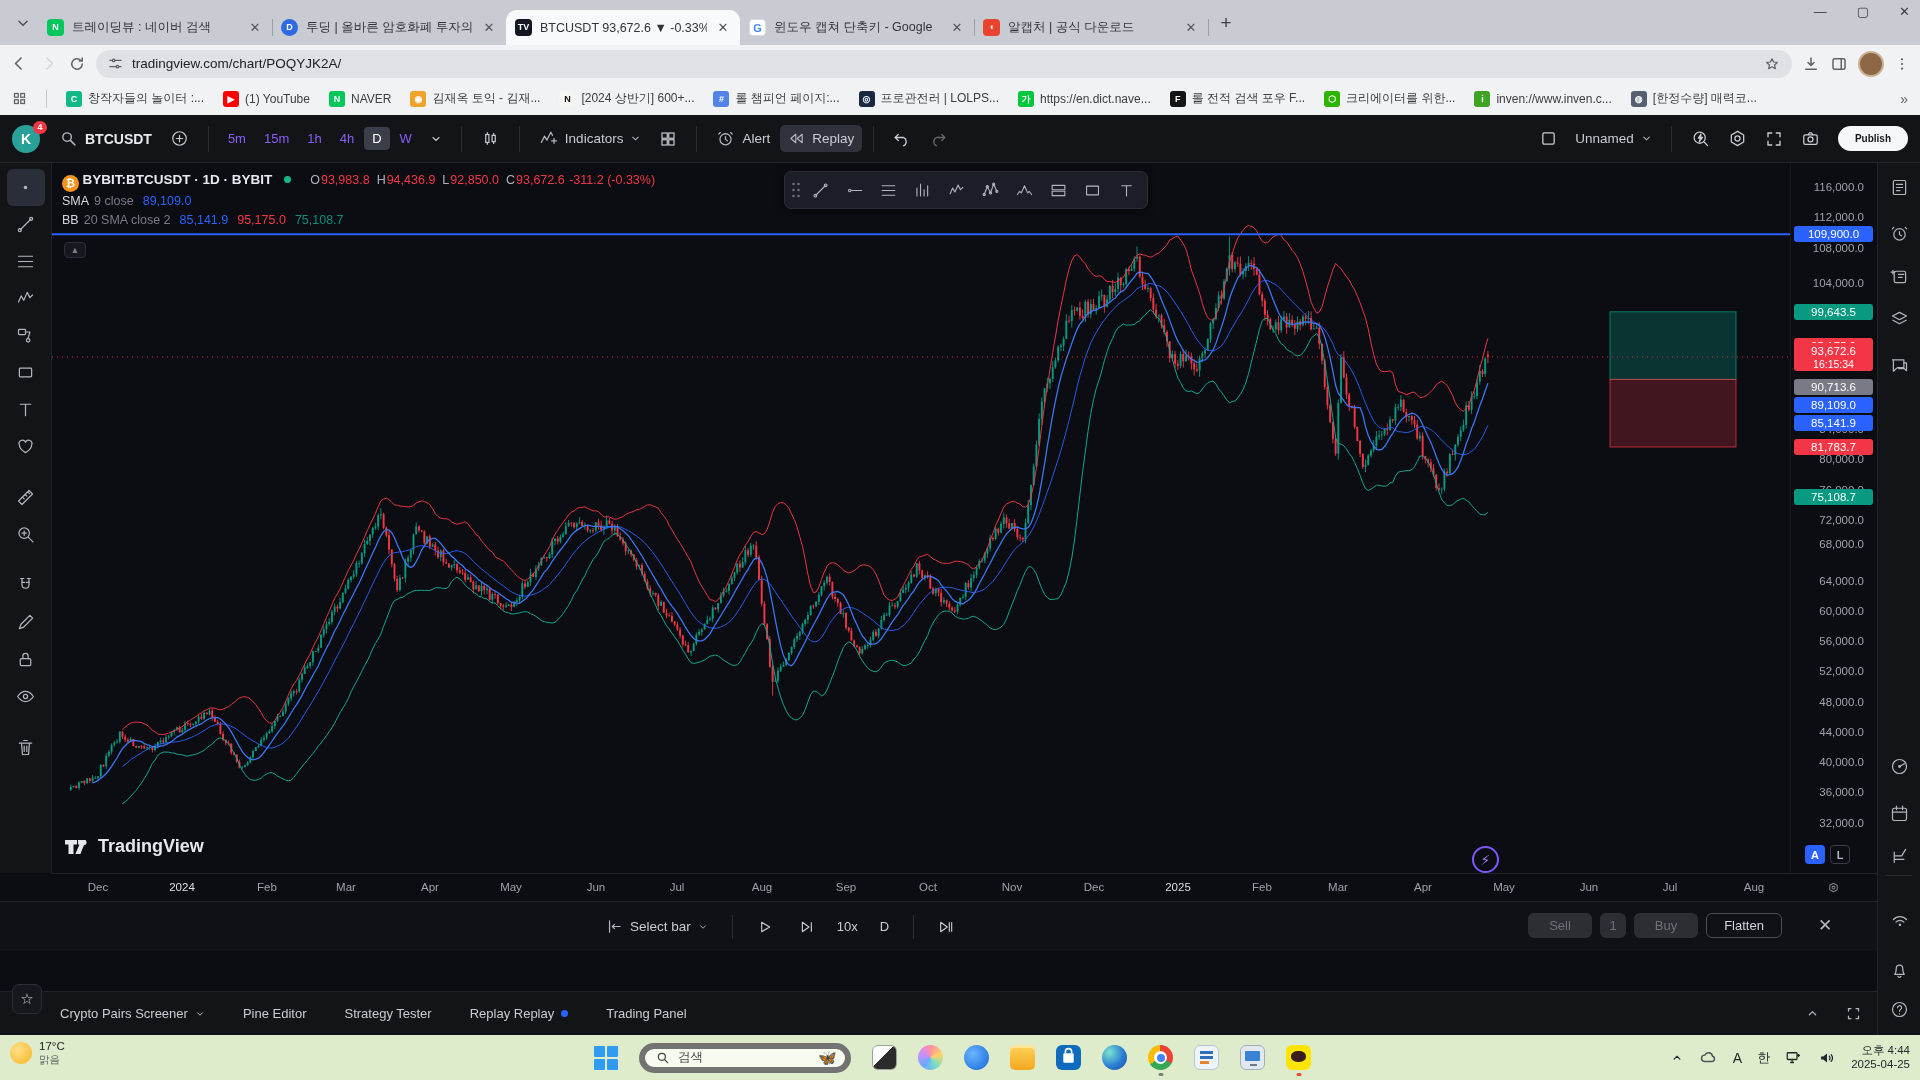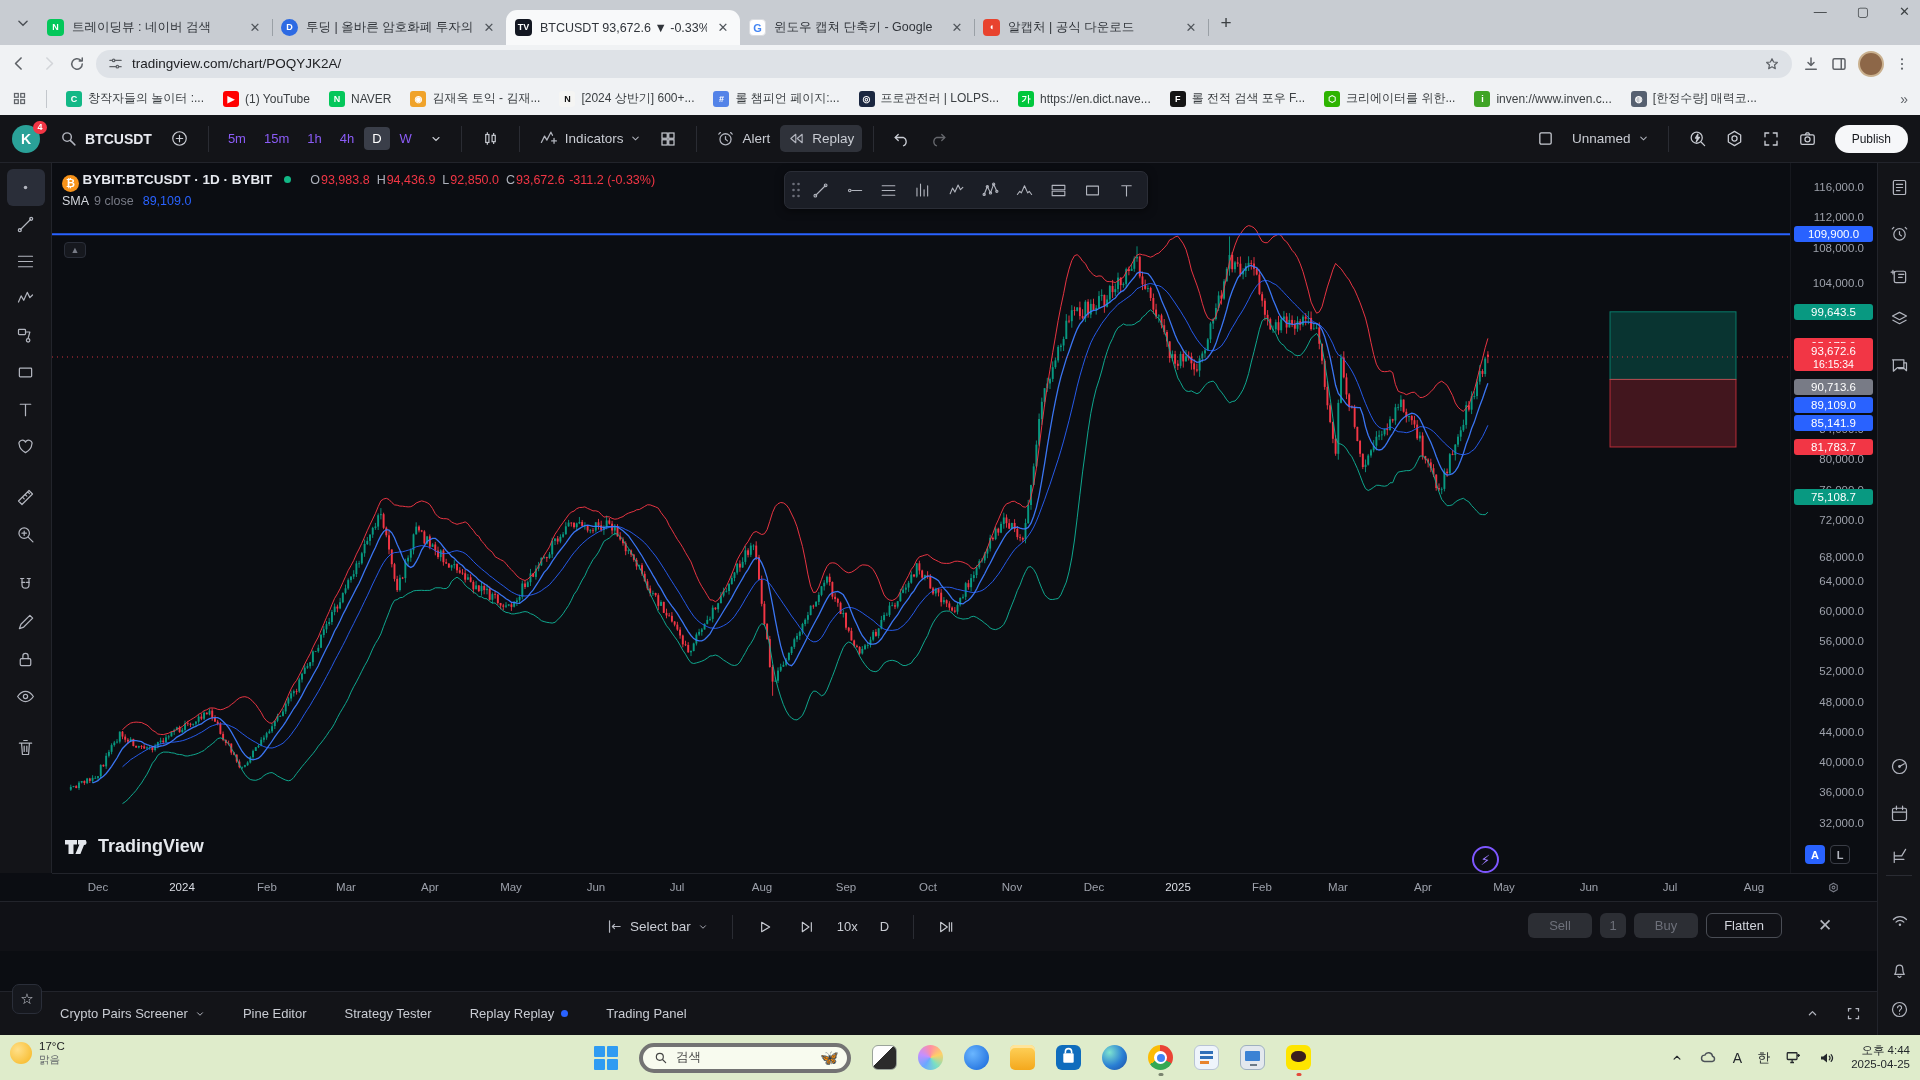--- a/index.html
+++ b/index.html
@@ -34,21 +34,21 @@
 
 .tvheader{position:absolute;top:115px;left:0;right:0;height:48px;background:#131418;border-bottom:1px solid #22242b;display:flex;align-items:center;color:#d1d4dc;padding:0 12px;gap:2px}
 .tvsep{width:1px;height:26px;background:#2a2c33;margin:0 9px;flex:none}
 .avatarK{width:28px;height:28px;border-radius:50%;background:#2aa198;color:#fff;font:700 14px/28px "Liberation Sans",sans-serif;text-align:center;position:relative;flex:none;margin-right:10px}
 .badge4{position:absolute;top:-4px;right:-7px;background:#f23645;border-radius:8px;font:700 9px/13px "Liberation Sans",sans-serif;min-width:14px;padding:0 3px;color:#fff}
 .symbtn{display:flex;align-items:center;gap:8px;font-size:14px;font-weight:700;color:#e8eaf0;padding:5px 8px}
 .hbtn{display:flex;align-items:center;gap:7px;padding:5px 8px;border-radius:5px;font-size:13.5px;color:#c9ccd3}
 .tfbtn{padding:4px 8px;font-size:13px;color:#8b5cf6;border-radius:4px}
 .tfbtn.active{background:#3a3e49;color:#fff}
 .replaypill{background:#2f323a}
-.publish{background:#f6f7f9;color:#16181d;font-weight:400;font-size:12px;padding:7px 17px;border-radius:17px;margin-left:8px}
+.publish{background:#f6f7f9;color:#16181d;font-weight:700;font-size:10px;padding:7px 17px;border-radius:17px;margin-left:8px}
 .dim{opacity:.45}
 
 
 .ltb{position:absolute;left:0;top:163px;width:52px;bottom:207px;background:#131418;border-right:1px solid #22242b;display:flex;flex-direction:column;align-items:center;padding-top:6px}
 .ltool{width:38px;height:37px;border-radius:6px;display:flex;align-items:center;justify-content:center;flex:none}
 .ltool.sel{background:#2a2e39}
 .lgap{height:14px;flex:none}
 
 
 #chartWrap{position:absolute;left:52px;top:163px;width:1738px;height:710px;background:#0b0d12;overflow:hidden}
@@ -107,21 +107,21 @@
 .rsbdiv{position:absolute;left:8px;right:8px;height:1px;background:#2a2c33}
 
 
 .taskbar{position:absolute;left:0;bottom:0;right:0;height:45px;background:#dfeccb}
 .weather{position:absolute;left:10px;top:5px;display:flex;align-items:center;gap:7px}
 .sun{width:22px;height:22px;border-radius:50%;background:radial-gradient(circle at 35% 35%,#ffe08a,#f6b51e)}
 .wtxt{font-size:11.5px;color:#202124;line-height:13px}
 .wtxt .d{color:#5f6368;font-size:10.5px}
 .tcenter{position:absolute;left:594px;top:0;bottom:0;display:flex;align-items:center;gap:21px}
 .tico{width:25px;height:25px;border-radius:6px;position:relative;flex:none}
-.tsearch{width:212px;height:30px;border-radius:15px;background:#f8fbef;border:4px solid #737373;display:flex;align-items:center;gap:8px;padding:0 11px;color:#444;font-size:12.5px;position:relative}
+.tsearch{width:212px;height:30px;border-radius:15px;background:#f8fbef;border:6px solid #737373;display:flex;align-items:center;gap:8px;padding:0 11px;color:#444;font-size:12.5px;position:relative}
 .tsearch .butterfly{position:absolute;right:8px;font-size:15px}
 .rundot{position:absolute;left:50%;transform:translateX(-50%);bottom:-6px;width:5px;height:3px;border-radius:2px;background:#7a8470}
 .rundot.red{background:#e5493a}
 .tray{position:absolute;right:10px;top:0;bottom:0;display:flex;align-items:center;gap:15px;color:#24282c}
 .trayclk{text-align:right;font-size:11.5px;line-height:13.5px;color:#24282c}
 .winlogo{display:grid;grid-template-columns:11px 11px;grid-template-rows:11px 11px;gap:2px}
 .winlogo i{background:#2f9bf2;border-radius:1px}
 </style>
 </head>
 <body>
@@ -1079,20 +1079,21 @@
         <line x1="0" x2="1738" y1="71.2" y2="71.2" stroke="#2962ff" stroke-width="2"></line>
         <line x1="0" x2="1738" y1="194.0" y2="194.0" stroke="#f23645" stroke-width="1" stroke-dasharray="1 4" opacity="0.85"></line>
       </svg>
     <div id="legend">
       <div>
         <span class="icn" style="width:17px;height:17px;border-radius:50%;background:#f7931a;color:#fff;font:700 11px/17px 'Liberation Sans',sans-serif;vertical-align:-3px">₿</span>
         <span class="lg-title">BYBIT:BTCUSDT · 1D · BYBIT</span><span class="lg-dot"></span><span id="legendOhlc"><span class="lg-k">O</span><span class="lg-v" style="color: rgb(242, 54, 69);">93,983.8</span><span class="lg-k">H</span><span class="lg-v" style="color: rgb(242, 54, 69);">94,436.9</span><span class="lg-k">L</span><span class="lg-v" style="color: rgb(242, 54, 69);">92,850.0</span><span class="lg-k">C</span><span class="lg-v" style="color: rgb(242, 54, 69);">93,672.6</span><span class="lg-v" style="color: rgb(242, 54, 69);"> -311.2 (-0.33%)</span></span>
       </div>
       <div class="lg-row" id="legendRows">
           <div class="lg-row"><span class="lg-name">SMA</span><span class="lg-par">9 close</span><span class="lg-val" style="color: rgb(41, 98, 255);">89,109.0</span></div>
+          <div class="lg-row"><span class="lg-name">BB</span><span class="lg-par">20 SMA close 2</span><span class="lg-val" style="color: rgb(41, 98, 255);">85,141.9</span><span class="lg-val" style="color: rgb(242, 54, 69);">95,175.0</span><span class="lg-val" style="color: rgb(11, 143, 124);">75,108.7</span></div>
         </div>
     </div>
     <div id="legendCollapse">▲</div>
     <div id="floatBar">
       <span class="ftool handle icn">
           <svg width="10" height="16" viewBox="0 0 10 16" fill="currentColor">
             <circle cx="2.5" cy="2" r="1.3"></circle>
             <circle cx="7.5" cy="2" r="1.3"></circle>
             <circle cx="2.5" cy="8" r="1.3"></circle>
             <circle cx="7.5" cy="8" r="1.3"></circle>
@@ -1197,21 +1198,21 @@
 
   <div id="axis">
       <div class="ticklbl" style="top: 18px;">116,000.0</div>
       <div class="ticklbl" style="top: 48px;">112,000.0</div>
       <div class="ticklbl" style="top: 79px;">108,000.0</div>
       <div class="ticklbl" style="top: 114px;">104,000.0</div>
       <div class="ticklbl" style="top: 260px;">84,000.0</div>
       <div class="ticklbl" style="top: 290px;">80,000.0</div>
       <div class="ticklbl" style="top: 321px;">76,000.0</div>
       <div class="ticklbl" style="top: 351px; text-align: right;">72,000.0</div>
-      <div class="ticklbl" style="top: 388px;">68,000.0</div>
+      <div class="ticklbl" style="top: 375px;">68,000.0</div>
       <div class="ticklbl" style="top: 412px;">64,000.0</div>
       <div class="ticklbl" style="top: 442px;">60,000.0</div>
       <div class="ticklbl" style="top: 472px;">56,000.0</div>
       <div class="ticklbl" style="top: 502px;">52,000.0</div>
       <div class="ticklbl" style="top: 533px;">48,000.0</div>
       <div class="ticklbl" style="top: 563px;">44,000.0</div>
       <div class="ticklbl" style="top: 593px;">40,000.0</div>
       <div class="ticklbl" style="top: 623px;">36,000.0</div>
       <div class="ticklbl" style="top: 654px;">32,000.0</div>
       <div class="pbadge" style="top: 63px; background: rgb(41, 98, 255);">109,900.0</div>

